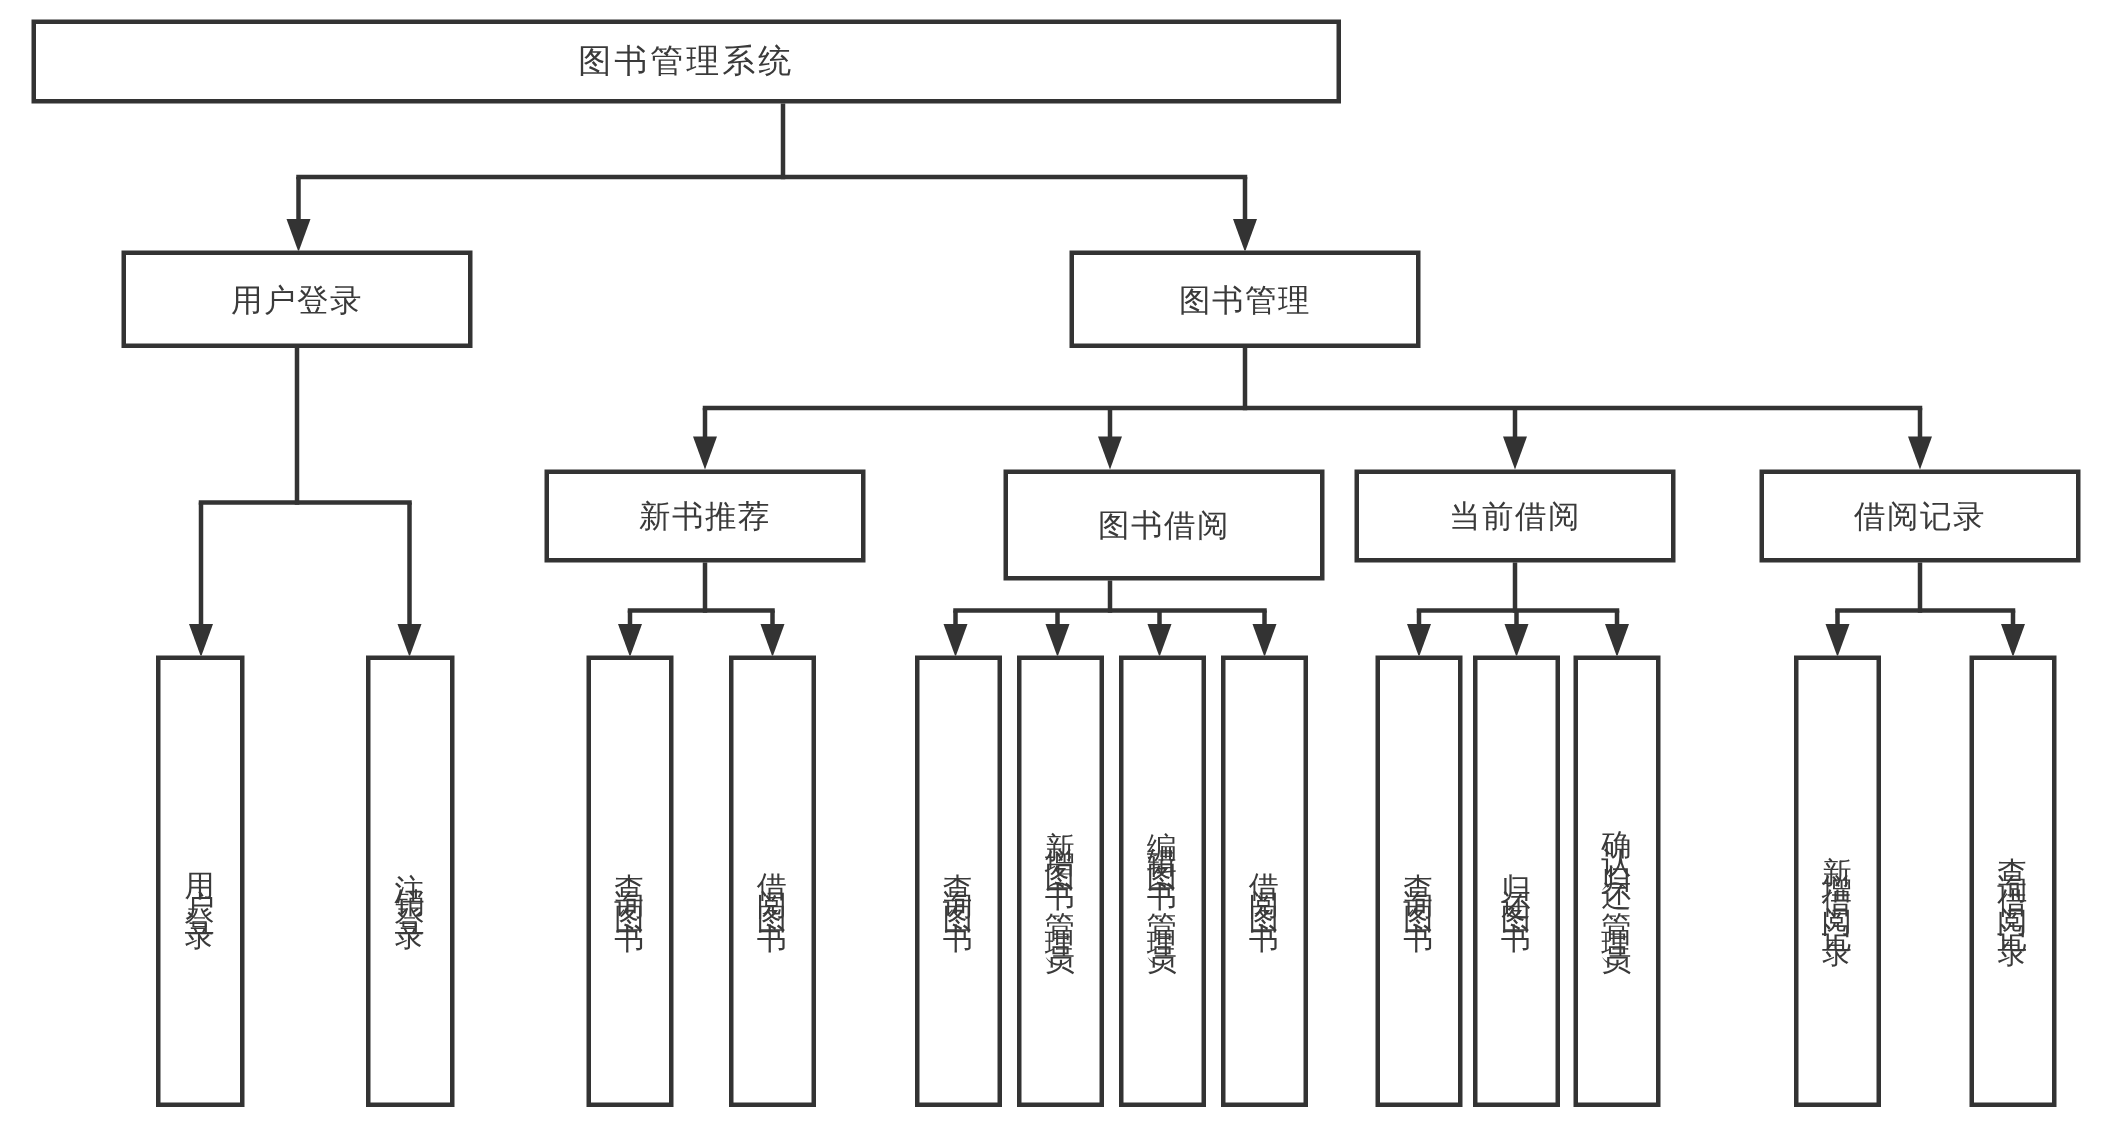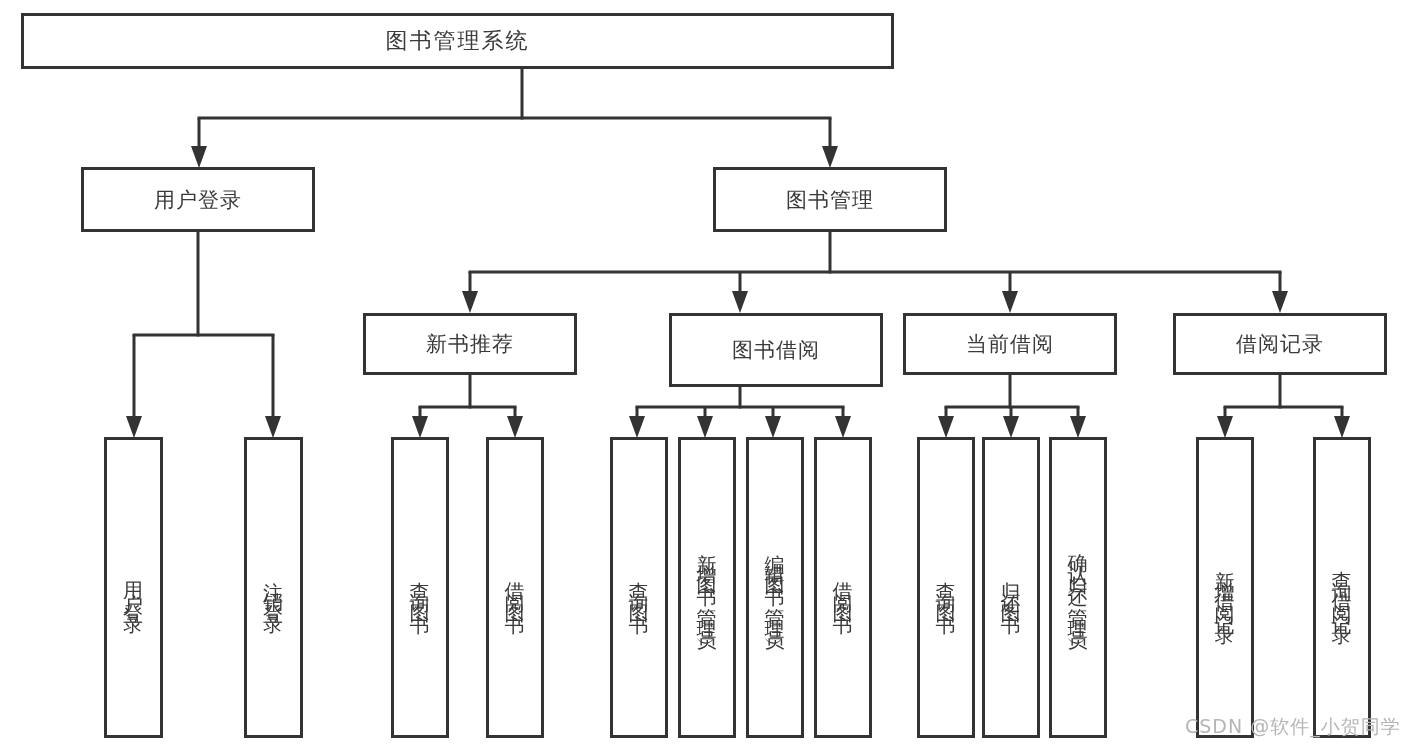--- a/index.html
+++ b/index.html
@@ -134,15 +134,14 @@
   <div class="node v-node" style="left:746px; top:437px; width:58px; height:301px;">编辑图书（管理员）</div>
   <div class="node v-node" style="left:814px; top:437px; width:58px; height:301px;">借阅图书</div>
 
   <div class="node v-node" style="left:917px; top:437px; width:58px; height:301px;">查询图书</div>
   <div class="node v-node" style="left:982px; top:437px; width:58px; height:301px;">归还图书</div>
   <div class="node v-node" style="left:1049px; top:437px; width:58px; height:301px;">确认归还（管理员）</div>
 
   <div class="node v-node" style="left:1196px; top:437px; width:58px; height:301px;">新增借阅记录</div>
   <div class="node v-node" style="left:1313px; top:437px; width:58px; height:301px;">查询借阅记录</div>
 
-  <div class="watermark">CSDN @软件_小贺同学</div>
 
 </div>
 
 </body></html>

